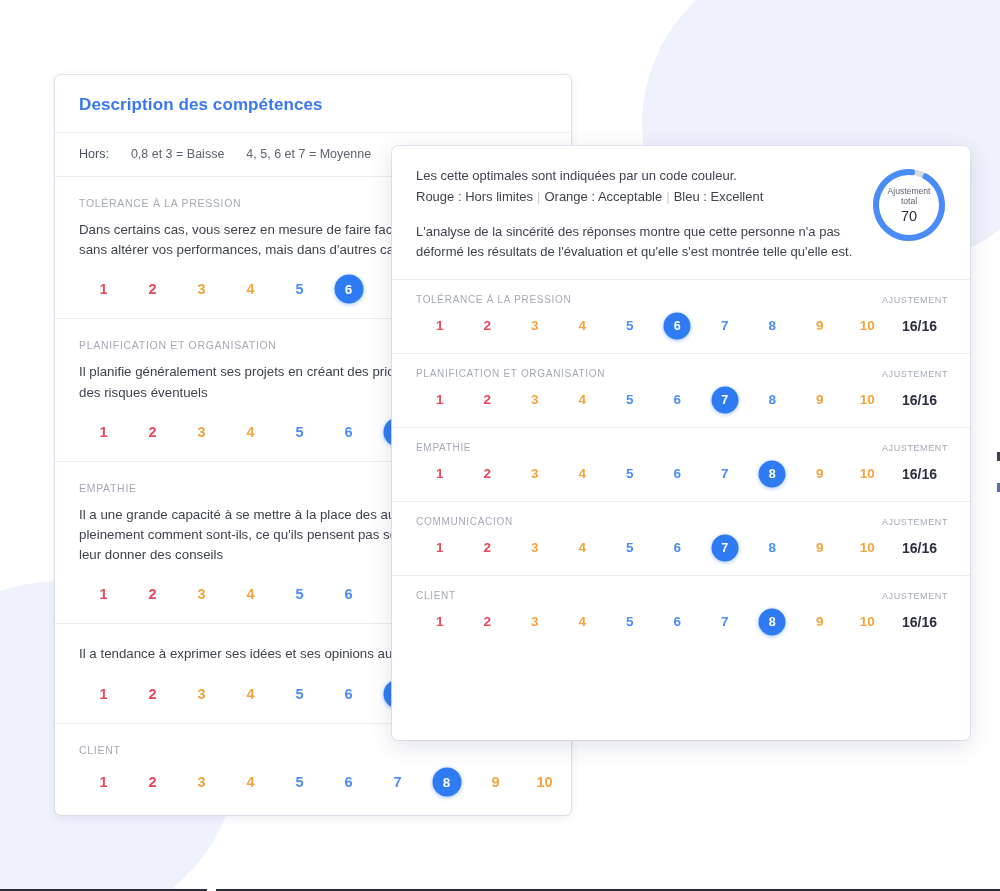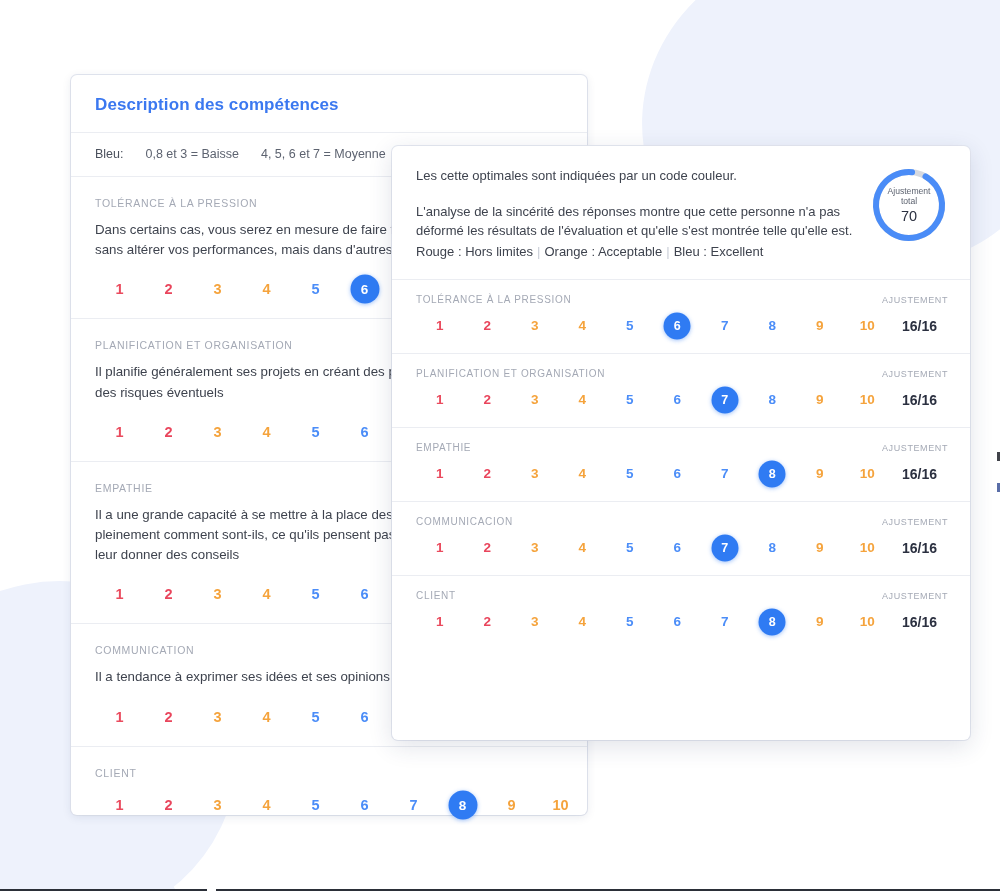--- a/index.html
+++ b/index.html
@@ -94,21 +94,21 @@
   }
   .card-title {
     color: #3b78f0;
     font-size: 17px;
     font-weight: bold;
     letter-spacing: .1px;
   }
 
   
   #left-card {
-    left: 71px;
+    left: 55px;
     top: 75px;
     width: 516px;
     height: 740px;
     z-index: 1;
   }
   #notes-bar {
     padding: 14px 24px 15px 24px;
     border-bottom: 1px solid #ebedf2;
     font-size: 12.5px;
     color: #5d6370;
@@ -300,21 +300,21 @@
   <div class="blob" id="blob-bottom-left"></div>
 </div>
 
 <div class="card" id="left-card">
 
   <div class="card-head">
     <div class="card-title">Description des compétences</div>
   </div>
 
   <div id="notes-bar">
-    <span class="notes-label">Bleu:</span><span class="notes-seg">0,8 et 3 = Baisse</span><span class="notes-seg">4, 5, 6 et 7 = Moyenne</span><span class="notes-seg">7, 8, 9 et 10 = Haute</span>
+    <span class="notes-label">Hors:</span><span class="notes-seg">0,8 et 3 = Baisse</span><span class="notes-seg">4, 5, 6 et 7 = Moyenne</span><span class="notes-seg">7, 8, 9 et 10 = Haute</span>
   </div>
 
   <div id="left-blocks">
       <div class="comp-block">
         <div class="comp-name">TOLÉRANCE À LA PRESSION</div>
         <div class="comp-desc">Dans certains cas, vous serez en mesure de faire face aux situat
 sans altérer vos performances, mais dans d'autres cas, vous pou</div>
         <div class="scale">
           <div class="num" style="color: rgb(234, 75, 94);">1</div>
           <div class="num" style="color: rgb(233, 69, 92);">2</div>
@@ -361,21 +361,20 @@
           <div class="num" style="color: rgb(245, 163, 60);">4</div>
           <div class="num" style="color: rgb(75, 141, 248);">5</div>
           <div class="num" style="color: rgb(75, 141, 248);">6</div>
           <div class="num" style="color: rgb(75, 141, 248);">7</div>
           <div class="num" style="color: rgb(75, 141, 248);">8</div>
           <div class="num" style="color: rgb(245, 163, 60);">9</div>
           <div class="num" style="color: rgb(245, 163, 60);">10</div>
         </div>
       </div>
       <div class="comp-block">
-        <div class="comp-name">COMMUNICATION</div>
         <div class="comp-desc">Il a tendance à exprimer ses idées et ses opinions aux autres av</div>
         <div class="scale">
           <div class="num" style="color: rgb(234, 75, 94);">1</div>
           <div class="num" style="color: rgb(233, 69, 92);">2</div>
           <div class="num" style="color: rgb(245, 163, 60);">3</div>
           <div class="num" style="color: rgb(245, 163, 60);">4</div>
           <div class="num" style="color: rgb(75, 141, 248);">5</div>
           <div class="num" style="color: rgb(75, 141, 248);">6</div>
           <div class="num sel">
             <span>7</span>
@@ -404,24 +403,24 @@
       </div>
     </div>
 </div>
 
 <div class="card" id="right-card">
 
 
   <div id="right-intro">
     <div id="right-intro-text">
       <div>Les cette optimales sont indiquées par un code couleur.</div>
-      <div id="sincerity-text">L'analyse de la sincérité des réponses montre que cette personne n'a pas déformé les résultats de l'évaluation et qu'elle s'est montrée telle qu'elle est.</div>
       <div id="legend-line">
         <span>Rouge : Hors limites</span><span class="legend-sep">|</span><span>Orange : Acceptable</span><span class="legend-sep">|</span><span>Bleu : Excellent</span>
       </div>
+      <div id="sincerity-text">L'analyse de la sincérité des réponses montre que cette personne n'a pas déformé les résultats de l'évaluation et qu'elle s'est montrée telle qu'elle est.</div>
     </div>
 
     <div id="donut-wrap">
       <svg width="78" height="78" viewBox="0 0 78 78">
         <circle id="donut-track" cx="39" cy="39" r="33" fill="none" stroke="#d6d9e0" stroke-width="6"></circle>
         <circle id="donut-arc" cx="39" cy="39" r="33" fill="none" stroke="#4a8cf7" stroke-width="6" stroke-linecap="round" transform="rotate(-60 39 39)" stroke-dasharray="192.8309570773415 14.514158059584835"></circle>
       </svg>
       <div id="donut-label">
         <div id="donut-caption">Ajustement
 total</div>

